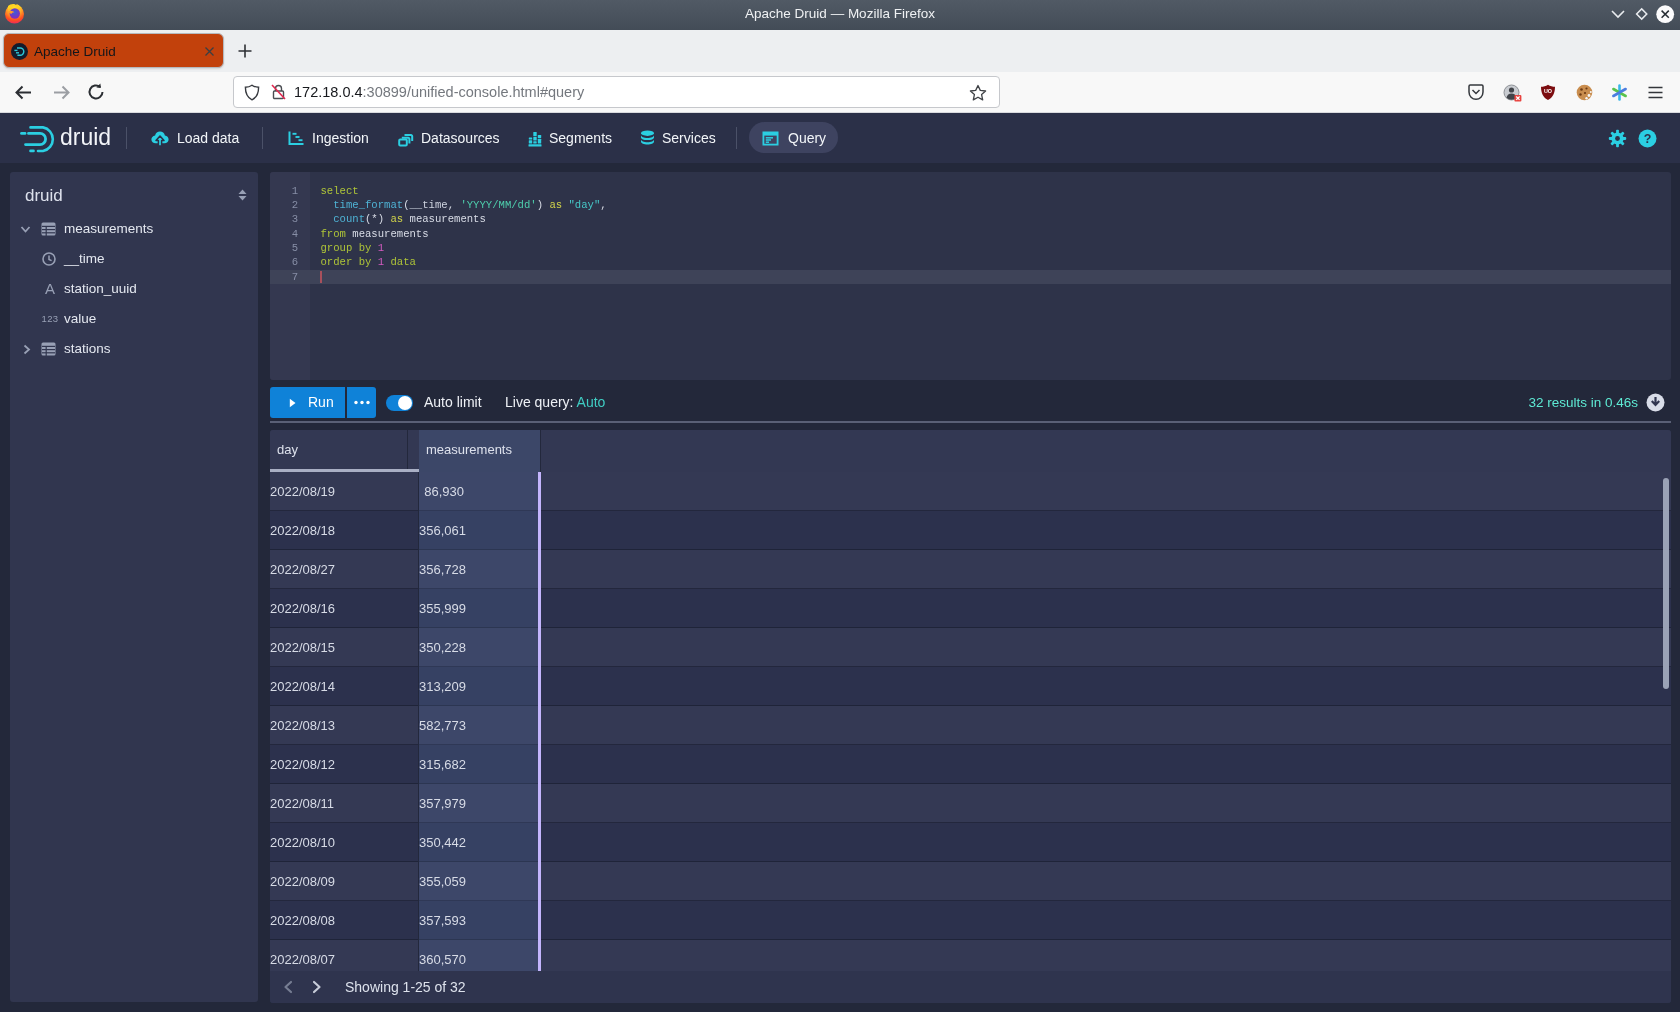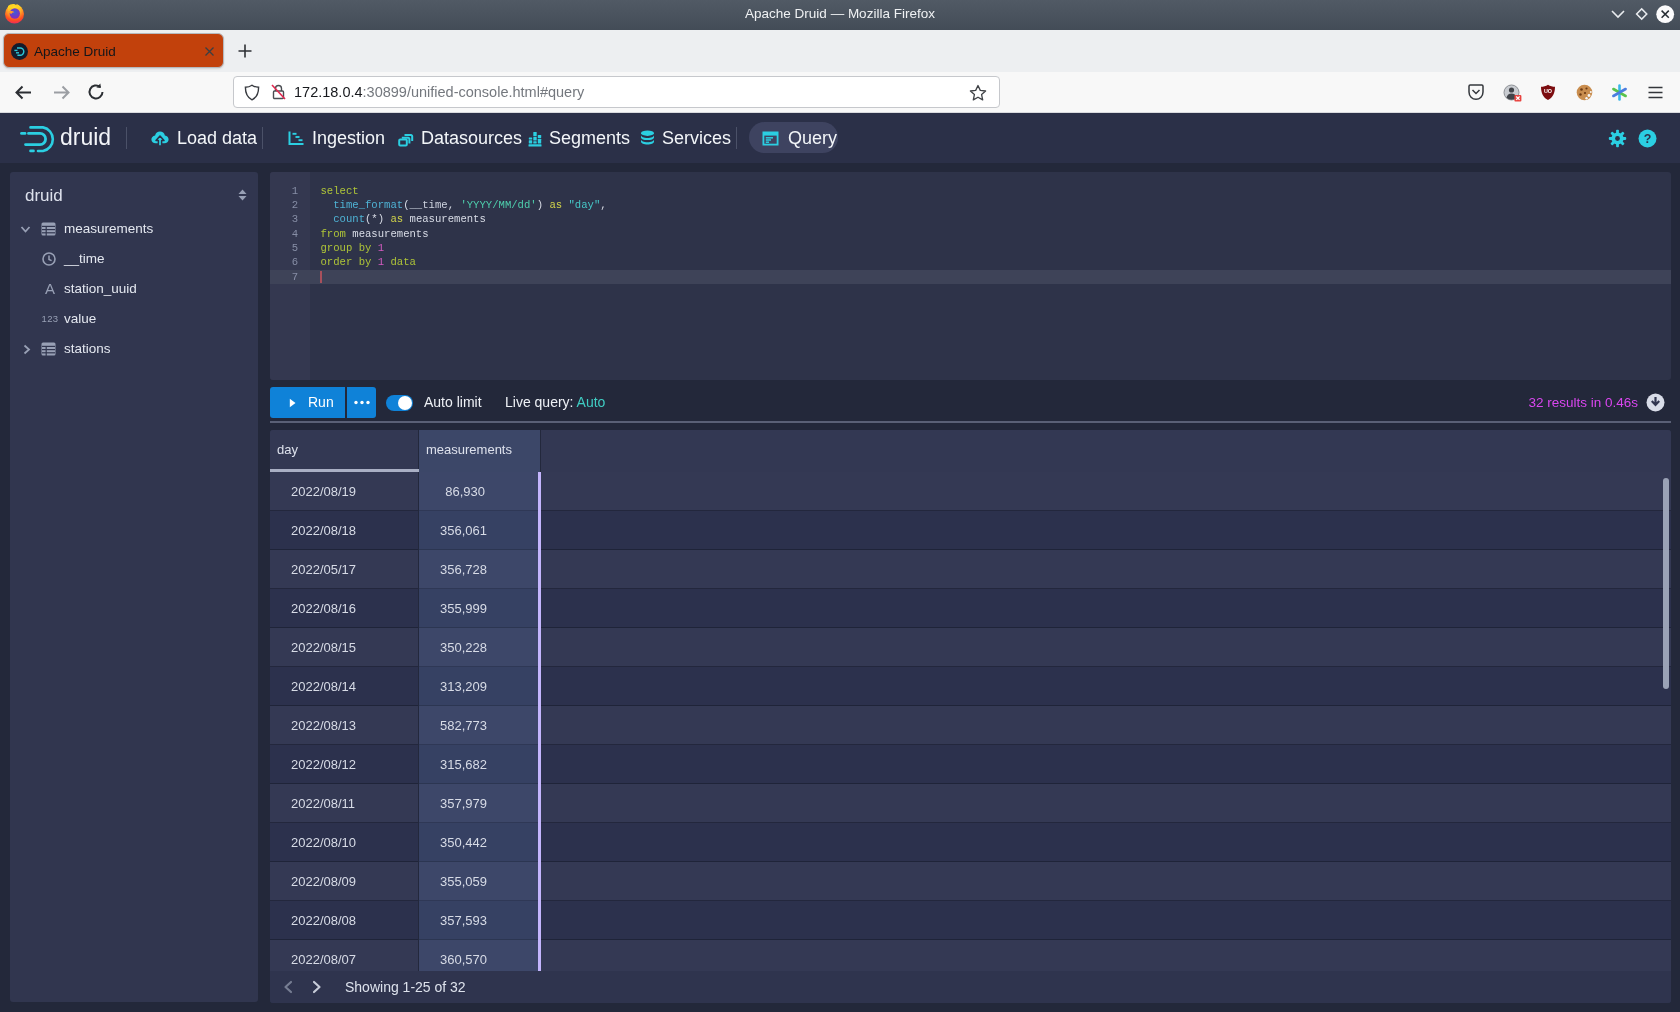--- a/index.html
+++ b/index.html
@@ -19,21 +19,21 @@
 #tabclose { left:196px; top:8px; width:19px; height:19px; color:#3a3d42; font-size:15px; text-align:center; line-height:19px; }
 #navbar { left:0; top:72px; width:1680px; height:41px; background:#f8f8f8; border-bottom:1px solid #d9dade; }
 #urlbar { left:233px; top:76px; width:767px; height:32px; background:#ffffff;
   border:1px solid #c6c8cc; border-radius:4px; }
 #urltext { left:60px; top:0; height:30px; line-height:30px; font-size:14.5px; color:#17191d; }
 #urltext span { color:#74787e; }
 
 
 #dhead { left:0; top:113px; width:1680px; height:50px; background:#2b3048; }
 .dsep { position:absolute; top:14px; width:1px; height:22px; background:#4b5168; }
-.navitem { position:absolute; top:0; height:50px; line-height:50px; color:#f3f6f9; font-size:18px; }
+.navitem { position:absolute; top:0; height:50px; line-height:50px; color:#f3f6f9; font-size:14px; }
 #querypill { left:749px; top:9px; width:89px; height:31px; background:#3e4360; border-radius:16px; }
 
 
 #sidebar { left:10px; top:172px; width:248px; height:830px; background:#31364f; border-radius:3px; }
 #sbtitle { left:15px; top:9px; width:218px; height:30px; color:#dde1ec; font-size:17px; line-height:30px; }
 .treerow { position:absolute; left:0; width:248px; height:30px; line-height:30px; color:#e4e8f0; font-size:13.5px; }
 
 #editor { left:270px; top:172px; width:1401px; height:208px; background:#2e3349; border-radius:3px; overflow:hidden;
   font-family:"Liberation Mono",monospace; font-size:10.6px; }
 #gutter { left:0; top:0; width:40px; height:208px; background:#343850; }
@@ -45,28 +45,28 @@
 
 
 #runbtn { left:270px; top:387px; width:75px; height:31px; background:#0f82d8; border-radius:3px 0 0 3px; }
 #morebtn { left:347px; top:387px; width:29px; height:31px; background:#0f82d8; border-radius:0 3px 3px 0; }
 #divider { left:270px; top:421px; width:1401px; height:2px; background:#5a6076; }
 
 
 #results { left:270px; top:430px; width:1401px; height:573px; background:#2f344e; border-radius:3px; overflow:hidden; }
 #thead { left:0; top:0; width:1401px; height:42px; background:#333853; }
 .th { position:absolute; top:0; height:42px; line-height:39px; font-size:13px; color:#dde1ec; padding-left:7px; }
-.th.day { left:0; width:149px; border-right:1px solid #23283c; }
+.th.day { left:0; width:138px; border-right:1px solid #23283c; }
 .th.meas { left:149px; width:122px; border-right:1px solid #23283c; background:rgba(110,150,215,0.16); }
 #sortline { left:0; top:39px; width:149px; height:3px; background:#a9afc4; }
 #tbody { left:0; top:42px; width:1401px; height:528.5px; overflow:hidden; }
 .tr { position:absolute; left:0; width:1401px; height:39px; box-shadow: inset 0 -1px 0 rgba(22,26,42,0.55); }
 .tr.odd { background:#343954; }
 .tr.even { background:#2c314d; }
-.td { position:absolute; top:0; height:45px; line-height:39px; font-size:13px; color:#d7dbe6; padding-left:21px; }
+.td { position:absolute; top:0; height:45px; line-height:39px; font-size:13px; color:#d7dbe6; padding-left:0; }
 .td.day { left:0; width:149px; border-right:1px solid #23283c; }
 .td.meas { left:149px; width:122px; border-right:3px solid #c4b5fd; background:rgba(110,150,215,0.16); }
 .td.meas span { display:inline-block; width:45px; text-align:right; }
 #pager { left:0; top:541px; width:1401px; height:32px; background:#2f344e; }
 
 #scrollthumb { left:1663px; top:478px; width:6px; height:211px; background:#9aa2b6; border-radius:3px; }
 </style>
 </head>
 <body>
 
@@ -354,21 +354,21 @@
     <circle cx="3" cy="2.5" r="1.7" fill="#ffffff"></circle>
       <circle cx="9" cy="2.5" r="1.7" fill="#ffffff"></circle>
       <circle cx="15" cy="2.5" r="1.7" fill="#ffffff"></circle>
   </svg>
 </div>
 <div class="abs" style="left:386px;top:394.5px;width:27px;height:16px;border-radius:8px;background:#0f82d8;">
   <div class="abs" style="left:12px;top:1px;width:14px;height:14px;border-radius:50%;background:#ffffff;"></div>
 </div>
 <div class="abs" style="left:424px;top:387px;height:31px;line-height:31px;color:#eef1f6;font-size:14px;">Auto limit</div>
 <div class="abs" style="left:505px;top:387px;height:31px;line-height:31px;color:#eef1f6;font-size:14px;">Live query: <span style="color:#3fcdc3;">Auto</span></div>
-<div class="abs" style="left:1380px;top:387px;width:258px;height:31px;line-height:31px;color:#d946ef;font-size:13.5px;text-align:right;">32 results in 0.46s</div>
+<div class="abs" style="left:1380px;top:387px;width:258px;height:31px;line-height:31px;color:#5eead4;font-size:13.5px;text-align:right;">32 results in 0.46s</div>
 <svg class="abs" style="left:1646px;top:393px;" width="19" height="19" viewBox="0 0 19 19">
   <circle cx="9.5" cy="9.5" r="9" fill="#d9dde8"></circle>
   <path d="M9.5 4 L9.5 11 M5.8 8 L9.5 12 L13.2 8" stroke="#30354f" stroke-width="2.2" fill="none"></path>
 </svg>
 <div class="abs" id="divider"></div>
 
 <div class="abs" id="results">
   <div class="abs" id="thead">
     <div class="th day">day</div>
     <div class="th meas">measurements</div>
@@ -377,21 +377,21 @@
   <div class="abs" id="tbody">
 <div class="tr odd" style="top:0px;">
         <div class="td day">2022/08/19</div>
         <div class="td meas"><span>86,930</span></div>
       </div>
 <div class="tr even" style="top:39px;">
         <div class="td day">2022/08/18</div>
         <div class="td meas"><span>356,061</span></div>
       </div>
 <div class="tr odd" style="top:78px;">
-        <div class="td day">2022/05/17</div>
+        <div class="td day">2022/08/27</div>
         <div class="td meas"><span>356,728</span></div>
       </div>
 <div class="tr even" style="top:117px;">
         <div class="td day">2022/08/16</div>
         <div class="td meas"><span>355,999</span></div>
       </div>
 <div class="tr odd" style="top:156px;">
         <div class="td day">2022/08/15</div>
         <div class="td meas"><span>350,228</span></div>
       </div>

